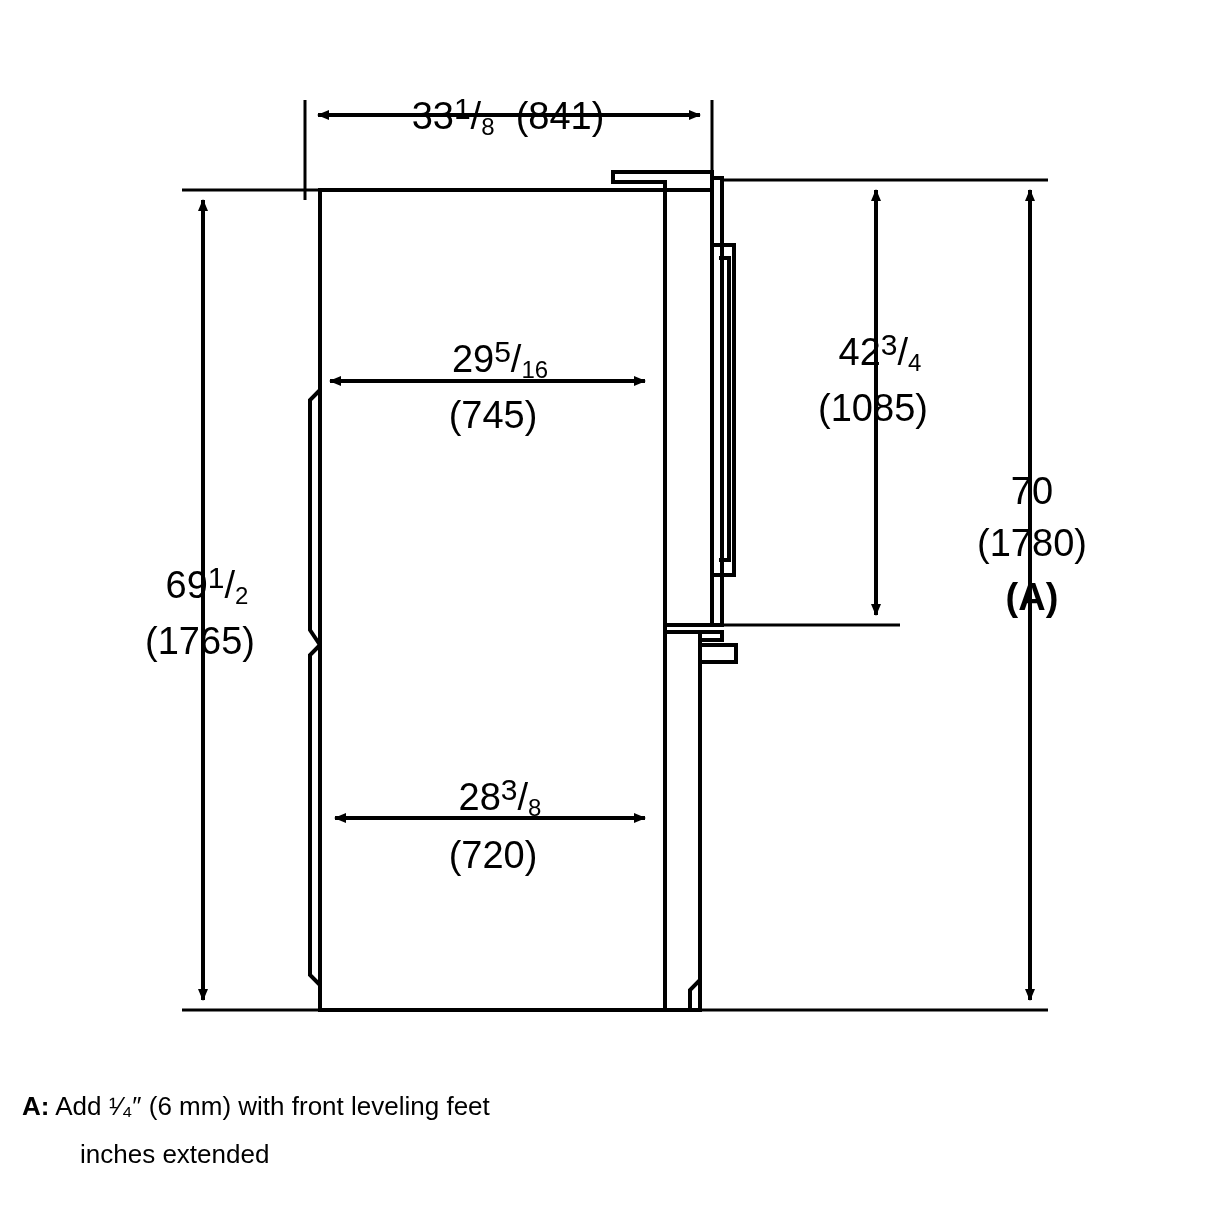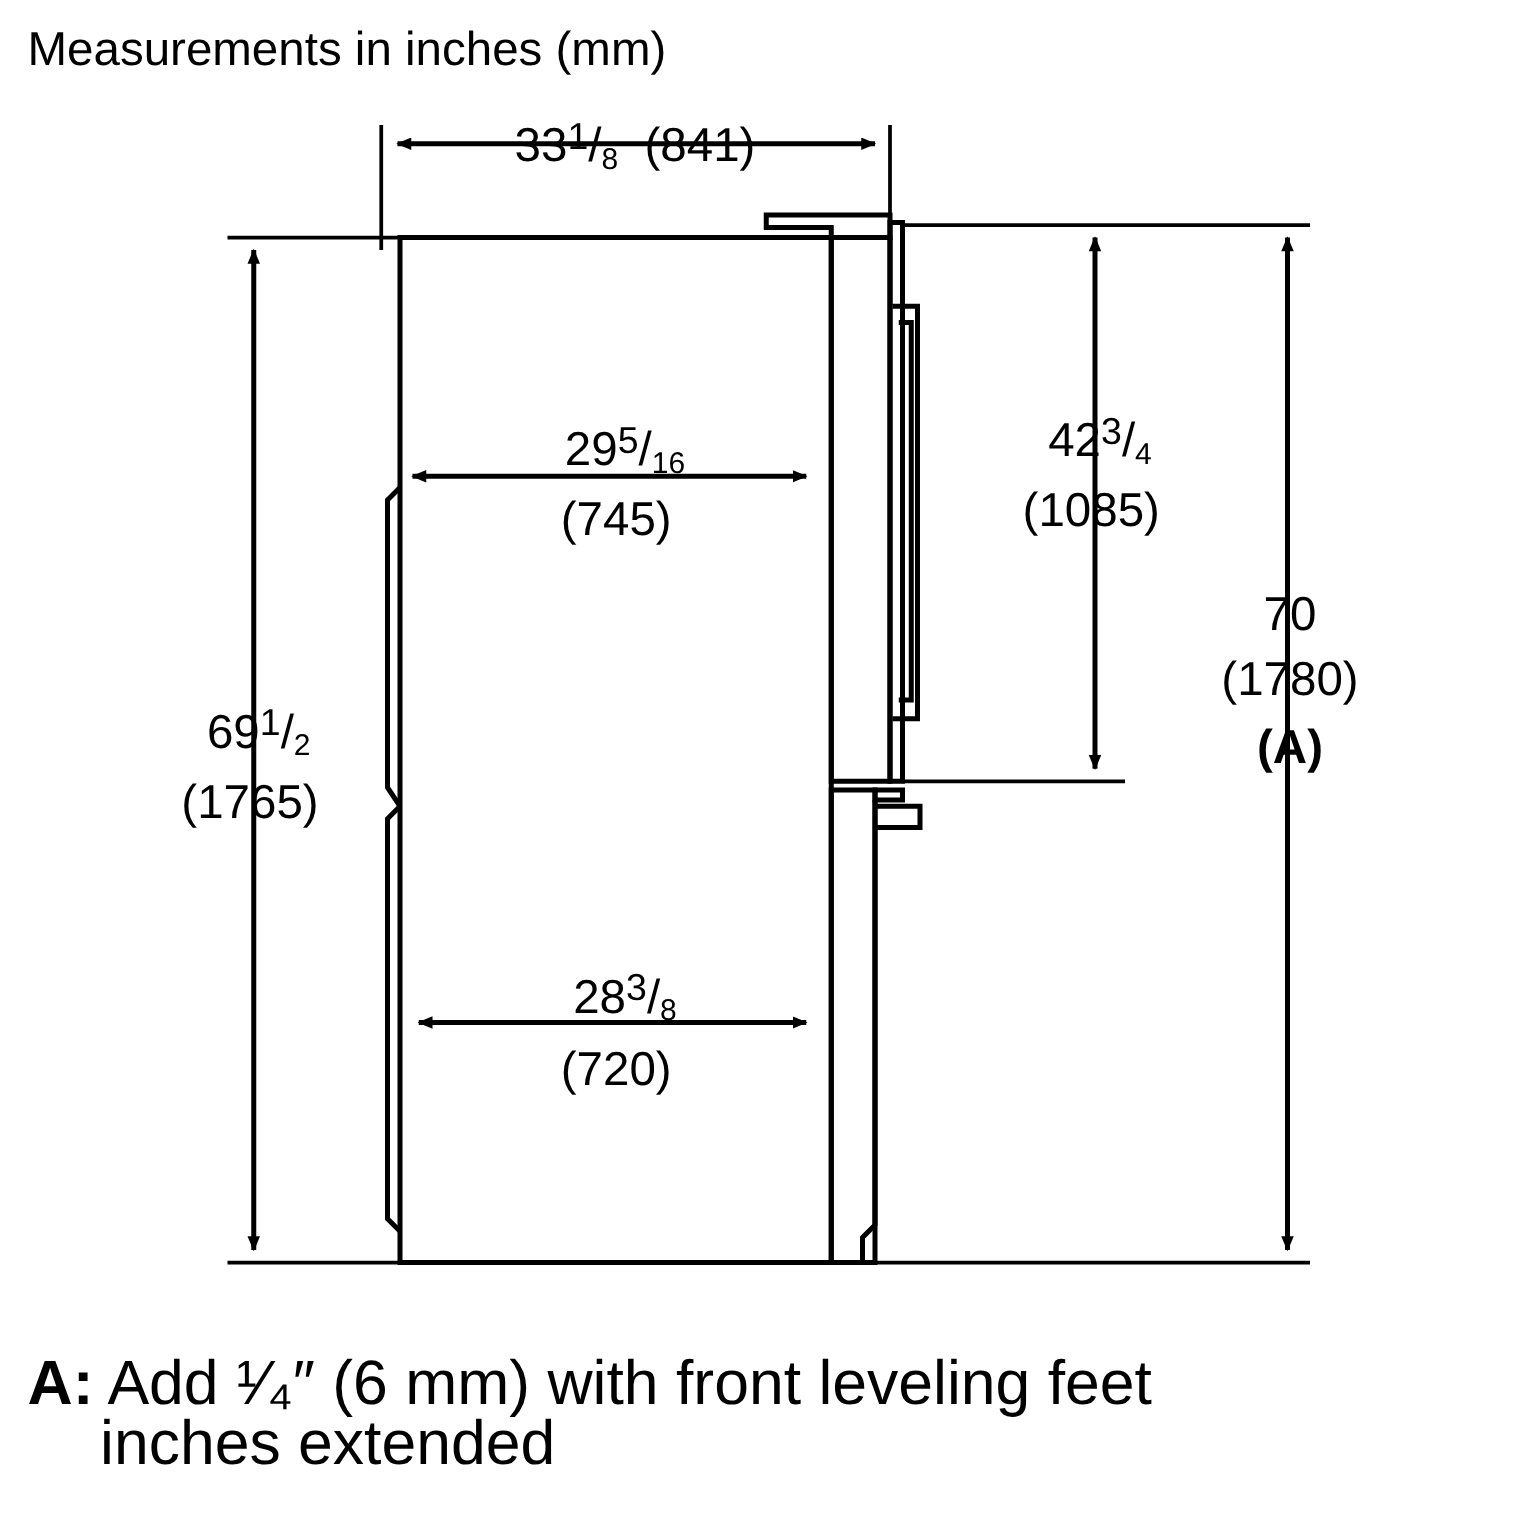--- a/index.html
+++ b/index.html
@@ -25,21 +25,21 @@
     left: 22px;
     top: 18px;
     font-size: 38px;
     line-height: 44px;
     white-space: nowrap;
   }
   .footnote {
     position: absolute;
     left: 22px;
     top: 1082px;
-    font-size: 50px;
+    font-size: 26px;
     line-height: 48px;
     width: 1100px;
   }
   .footnote b {
     font-weight: bold;
   }
   .footnote .indent {
     display: block;
     padding-left: 58px;
   }
@@ -56,21 +56,20 @@
     fill: #000000;
   }
   .frac-num { font-size: 30px; }
   .frac-den { font-size: 24px; }
 </style>
 </head>
 <body>
 
 <div class="page">
 
-  <div class="title">Measurements in inches (mm)</div>
 
   <svg class="diagram" viewBox="0 0 1214 1214">
     <defs>
       <marker id="arrEnd" markerWidth="14" markerHeight="14" refX="11" refY="5" orient="auto" markerUnits="userSpaceOnUse">
         <path d="M0,0 L12,5 L0,10 Z" fill="#000"></path>
       </marker>
       <marker id="arrStart" markerWidth="14" markerHeight="14" refX="1" refY="5" orient="auto" markerUnits="userSpaceOnUse">
         <path d="M12,0 L0,5 L12,10 Z" fill="#000"></path>
       </marker>
     </defs>

